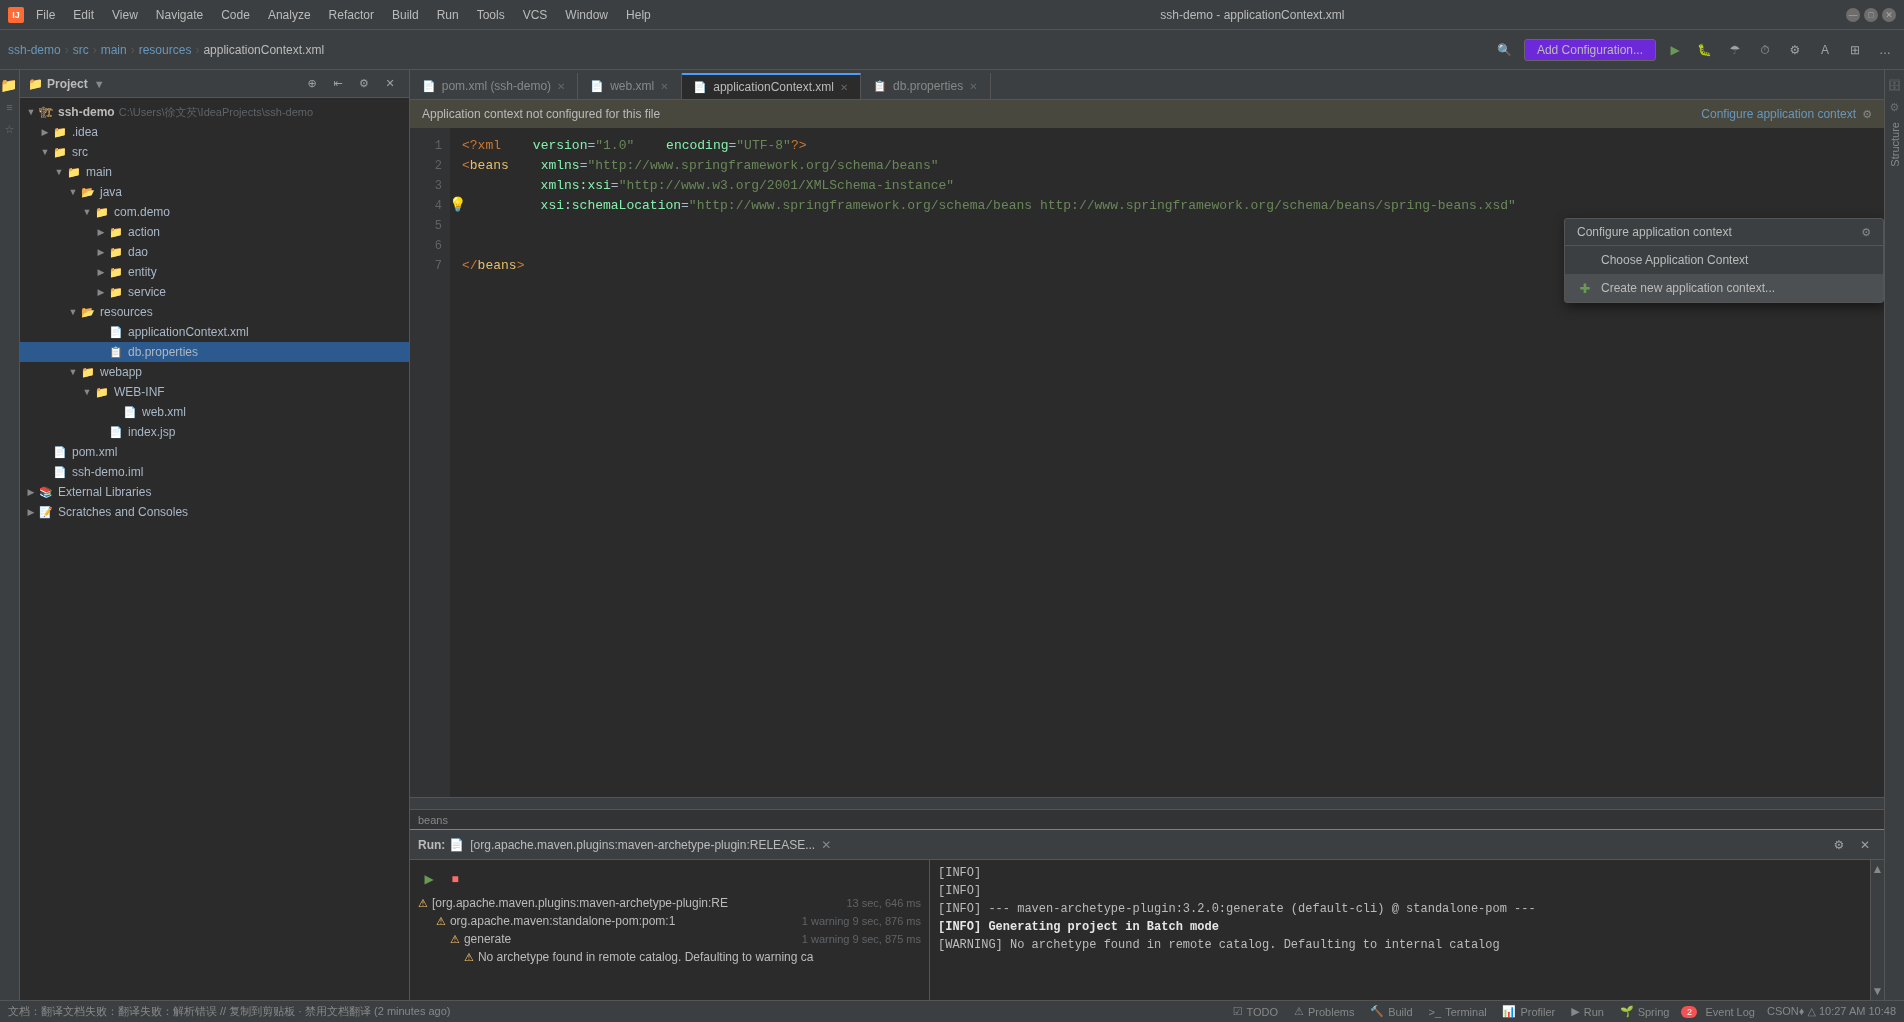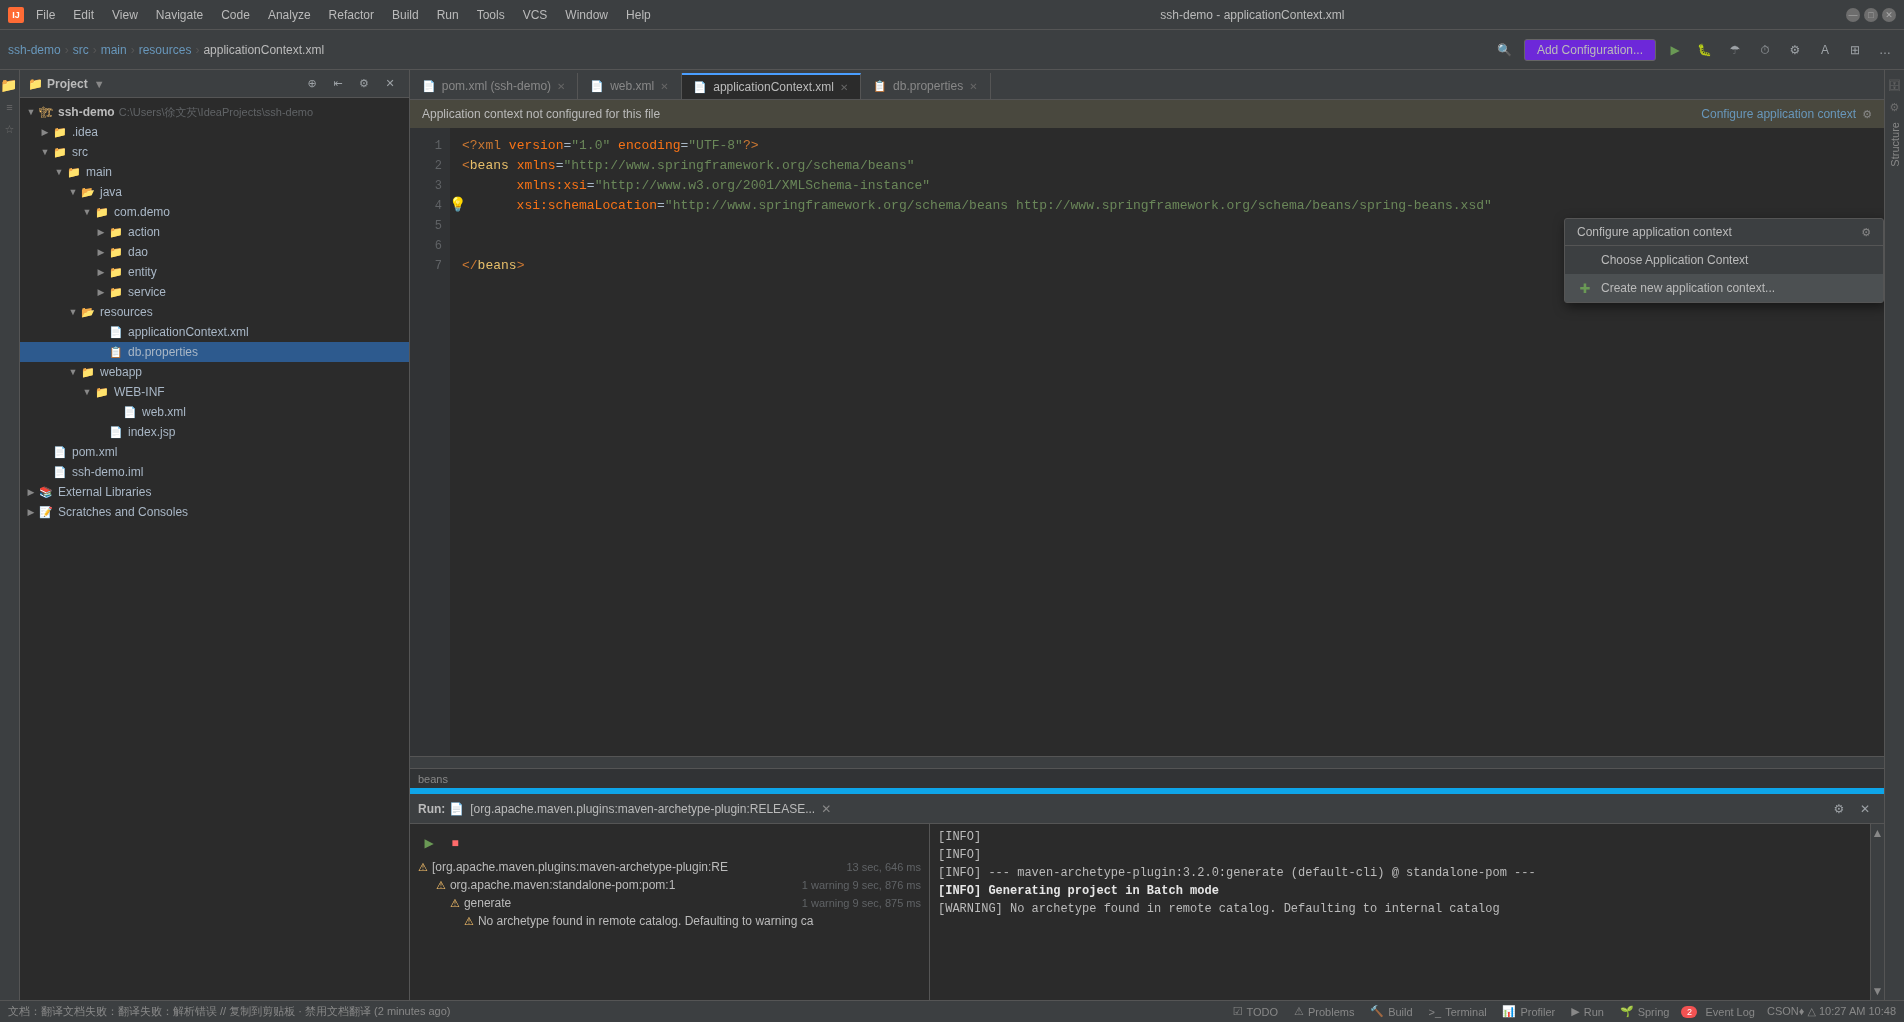--- a/index.html
+++ b/index.html
@@ -187,21 +187,21 @@
       flex: 1;
       padding: 8px 0 8px 12px;
       font-family: 'Courier New', monospace;
       font-size: 13px;
       line-height: 20px;
       overflow-x: auto;
       overflow-y: hidden;
       white-space: pre;
     }
     .kw { color: #cc7832; }
-    .attr { color: #f97316; }
+    .attr { color: #86efac; margin-left: 24px; }
     .str { color: #6a8759; }
     .tag { color: #e8bf6a; }
     .punct { color: #cc7832; }
 
     
     .context-popup {
       position: absolute;
       top: 90px;
       right: 0;
       background: #3c3f41;
@@ -260,23 +260,23 @@
     }
     .scrollbar-h {
       height: 12px;
       background: #3c3f41;
       border-top: 1px solid #555;
       flex-shrink: 0;
     }
 
     
     .bottom-panel {
-      height: 212px;
+      height: 171px;
       background: #2b2b2b;
-      border-top: 6px solid #0ea5e9;
+      border-top: 1px solid #0ea5e9;
       display: flex;
       flex-direction: column;
       flex-shrink: 0;
     }
     .bottom-panel-header {
       height: 30px;
       background: #3c3f41;
       display: flex;
       align-items: center;
       padding: 0 8px;

